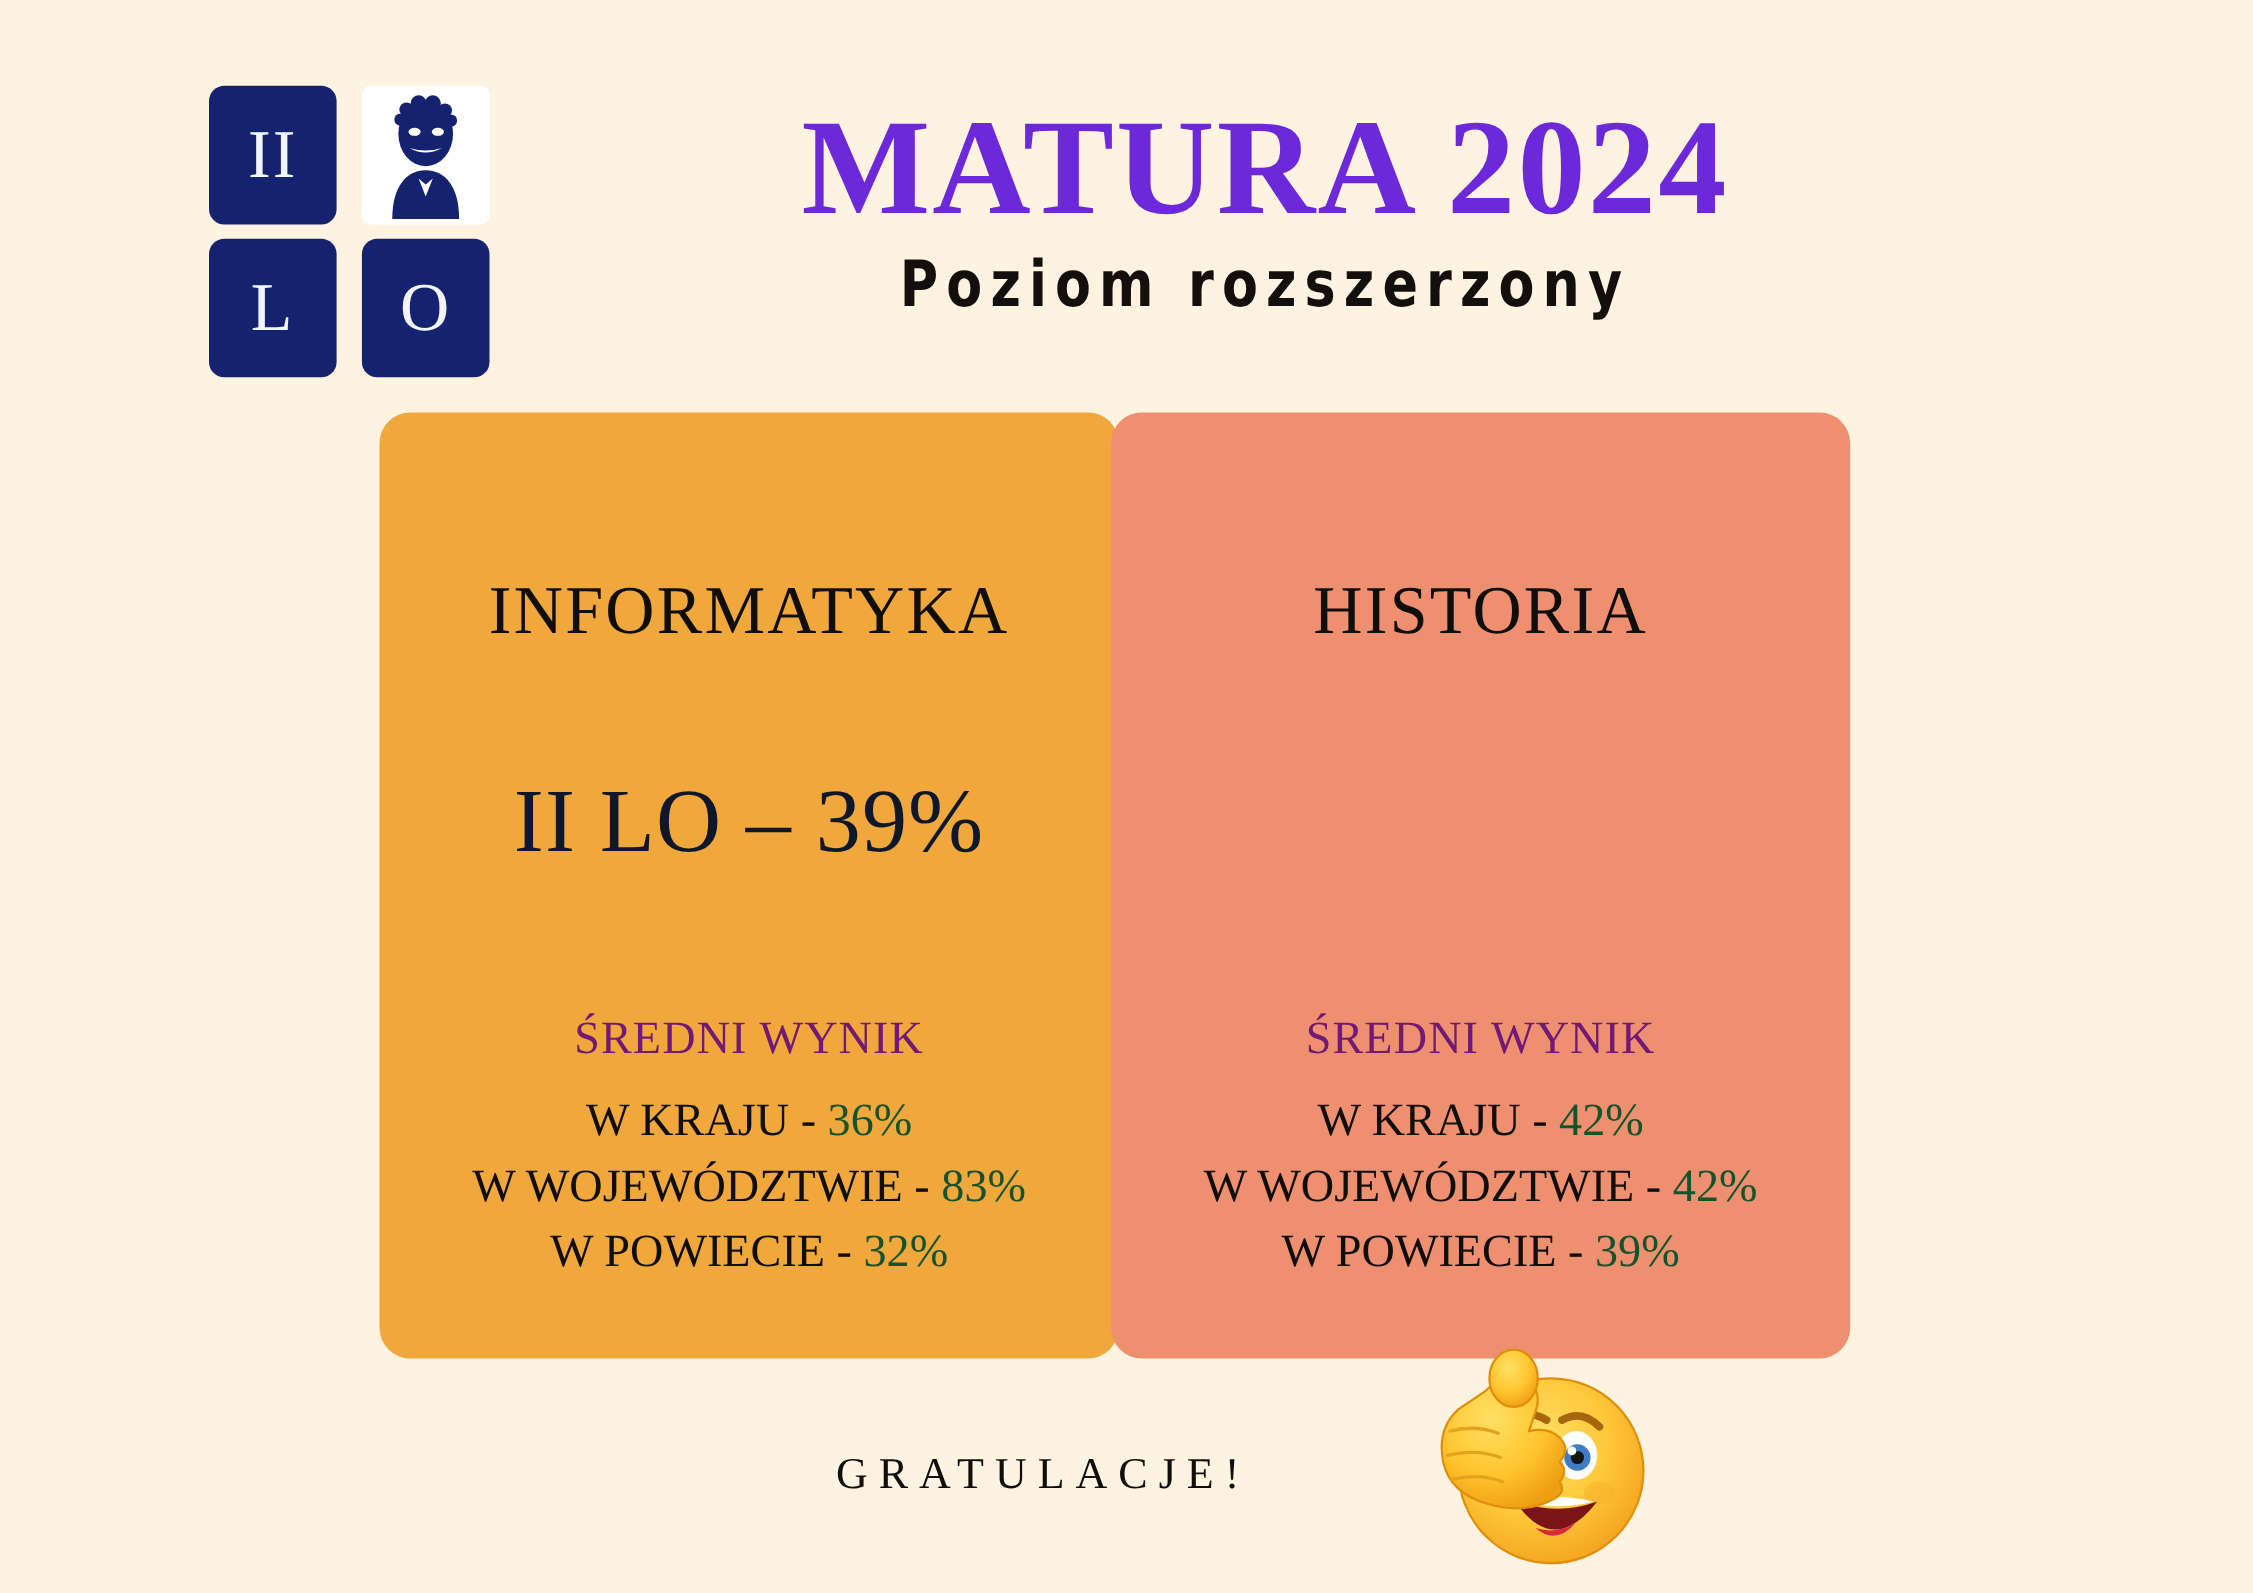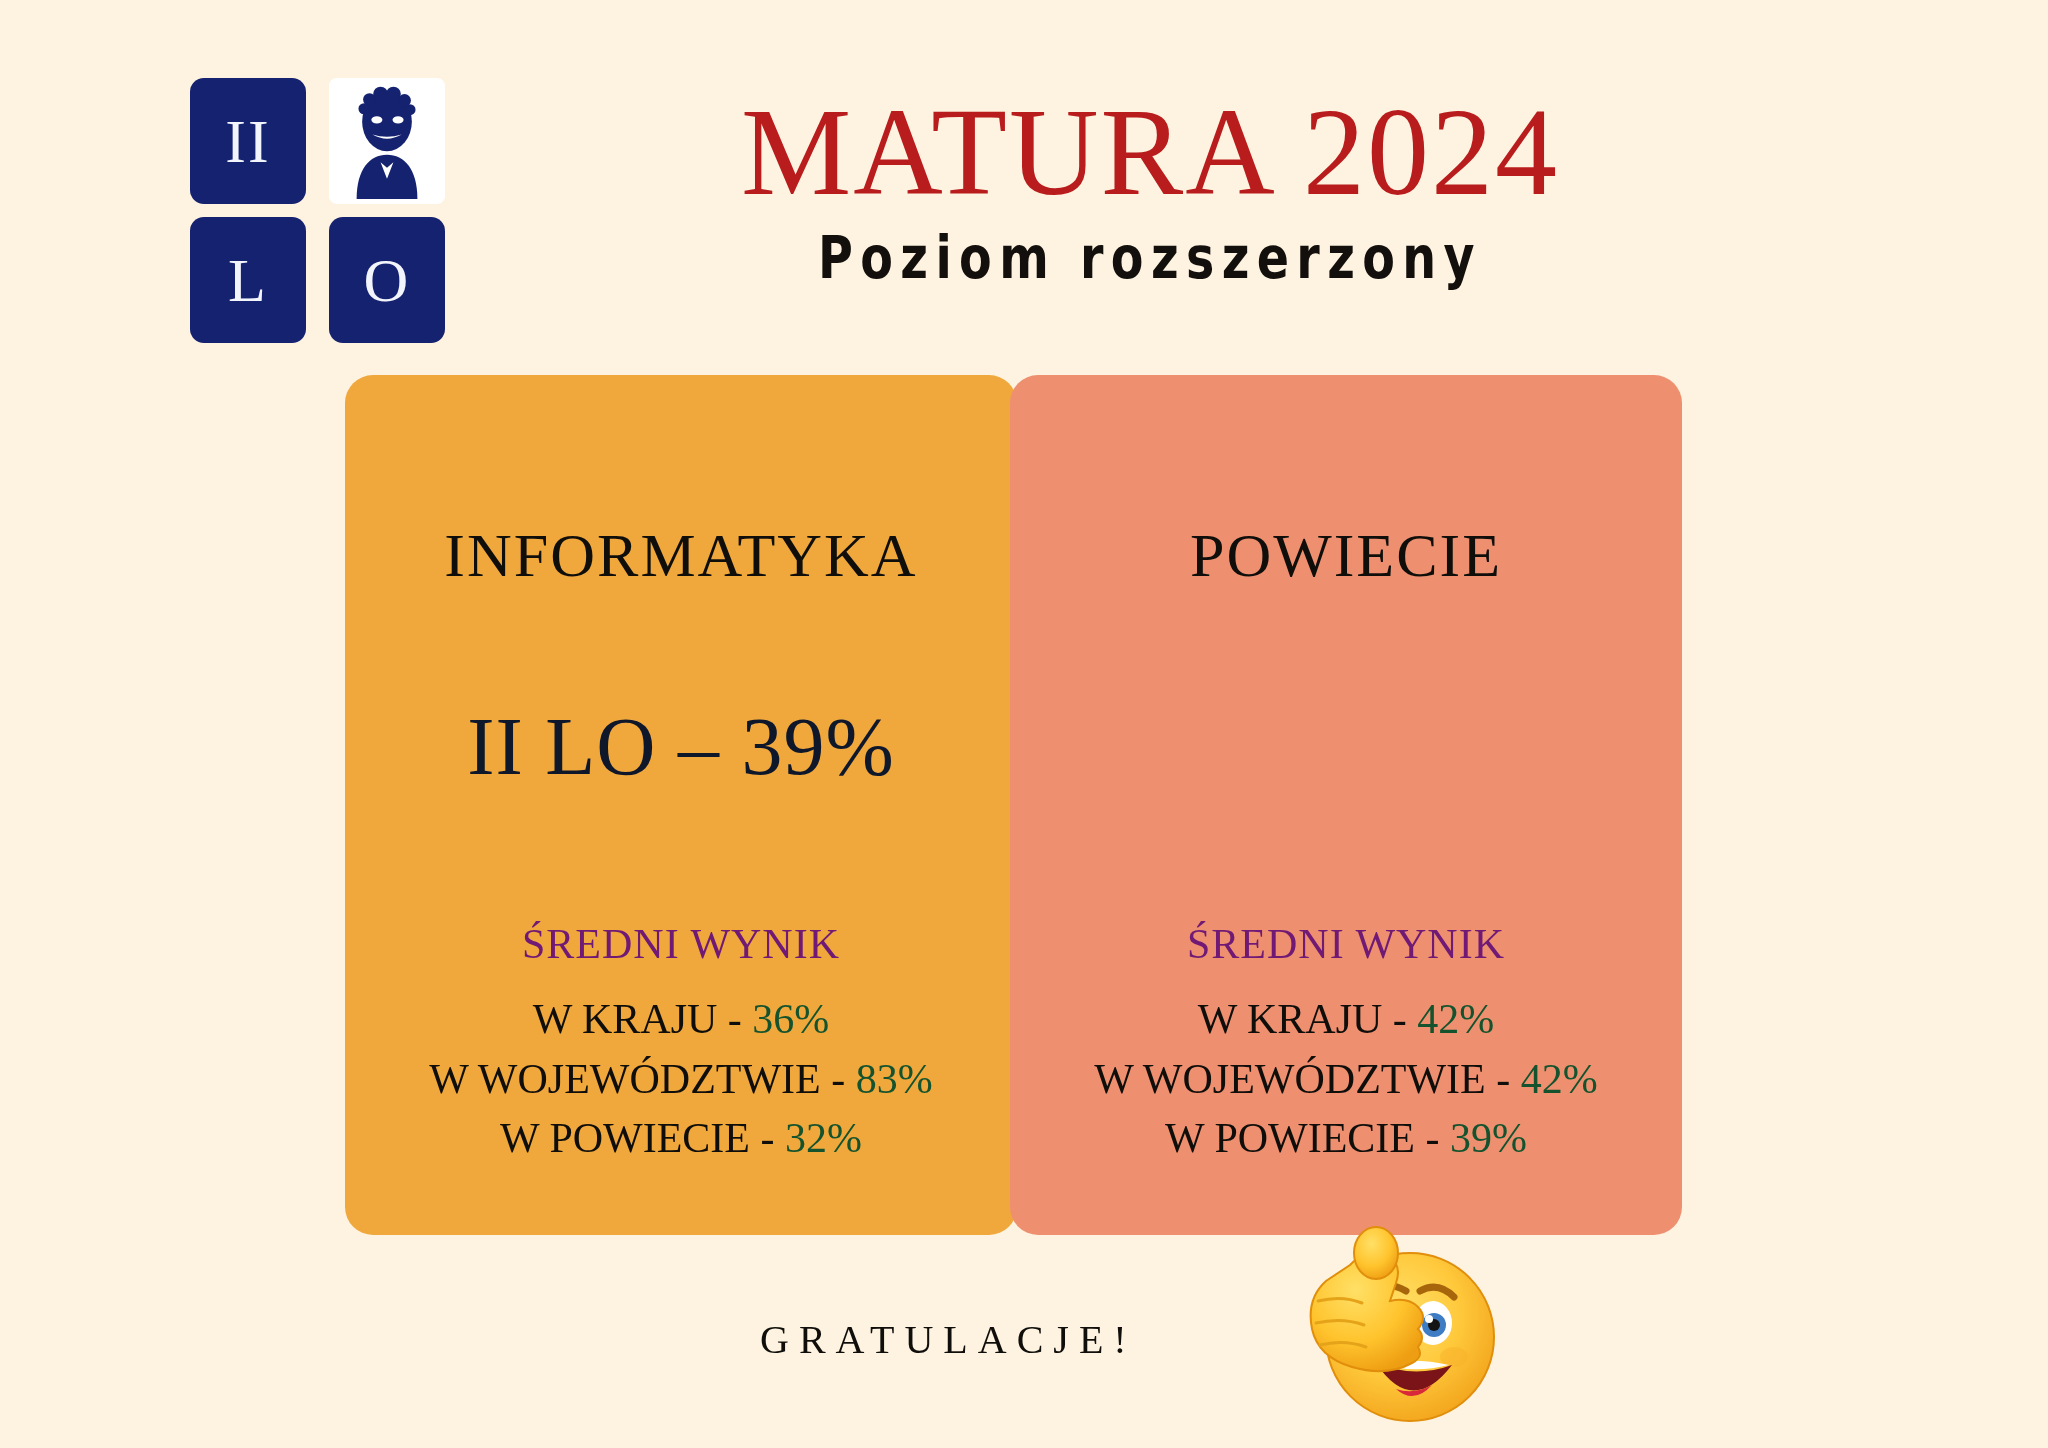--- a/index.html
+++ b/index.html
@@ -61,23 +61,23 @@
     position: absolute;
     left: 430px;
     top: 90px;
     width: 1440px;
     text-align: center;
   }
   #main-title {
     font-family: "Liberation Serif", serif;
     font-size: 124px;
     line-height: 1.02;
-    font-weight: 400;
+    font-weight: 700;
     letter-spacing: 2px;
-    color: #b91c1c;
+    color: #6d28d9;
     white-space: nowrap;
   }
   #subtitle {
     margin-top: 8px;
     font-family: "DejaVu Sans", sans-serif;
     font-size: 58px;
     font-weight: 700;
     letter-spacing: 9px;
     color: #120F0C;
     white-space: nowrap;
@@ -221,21 +221,21 @@
         <span class="stat-value"> 83%</span>
       </div>
       <div class="stat-row">
         <span class="stat-label">W POWIECIE -</span>
         <span class="stat-value"> 32%</span>
       </div>
     </div>
   </div>
 
   <div class="card" id="card-historia" style="background: rgb(238, 144, 112);">
-    <div class="card-title">POWIECIE</div>
+    <div class="card-title">HISTORIA</div>
     <div class="card-avg-label">ŚREDNI WYNIK</div>
     <div class="stat-list">
       <div class="stat-row">
         <span class="stat-label">W KRAJU -</span>
         <span class="stat-value"> 42%</span>
       </div>
       <div class="stat-row">
         <span class="stat-label">W WOJEWÓDZTWIE  -</span>
         <span class="stat-value"> 42%</span>
       </div>

